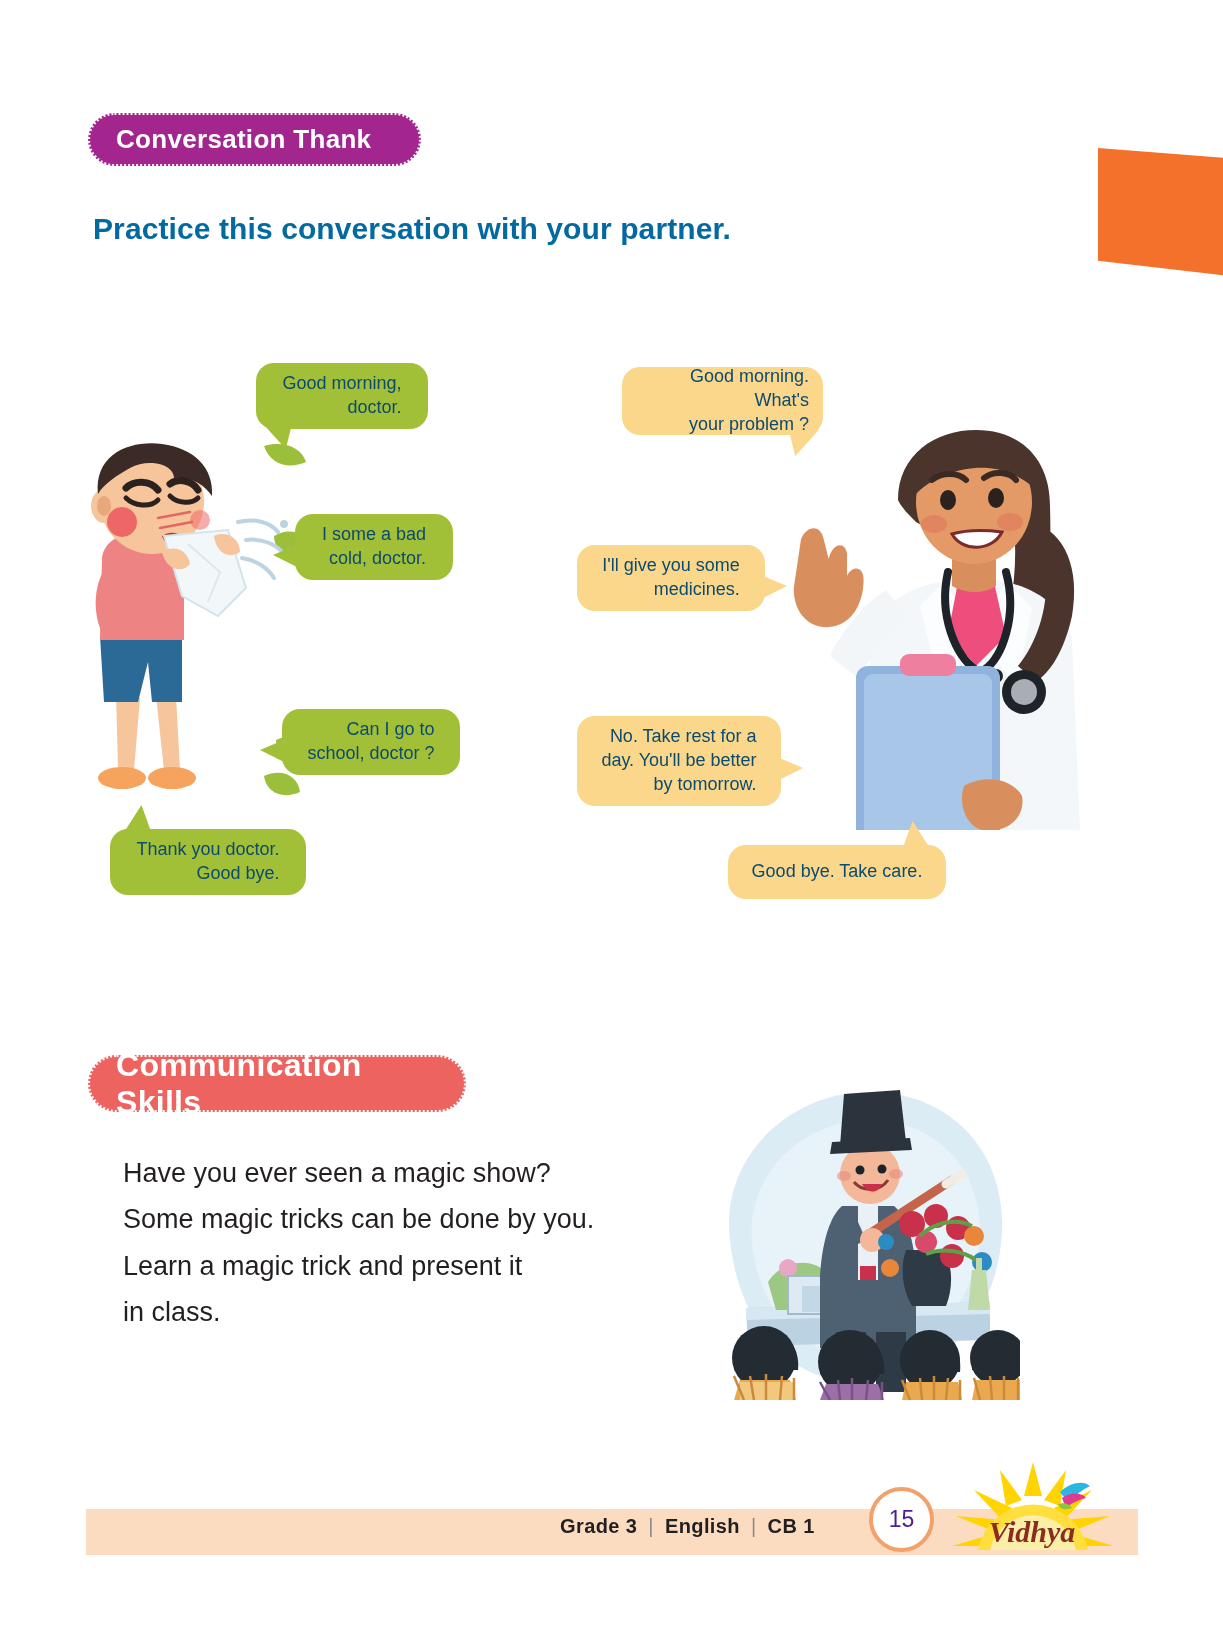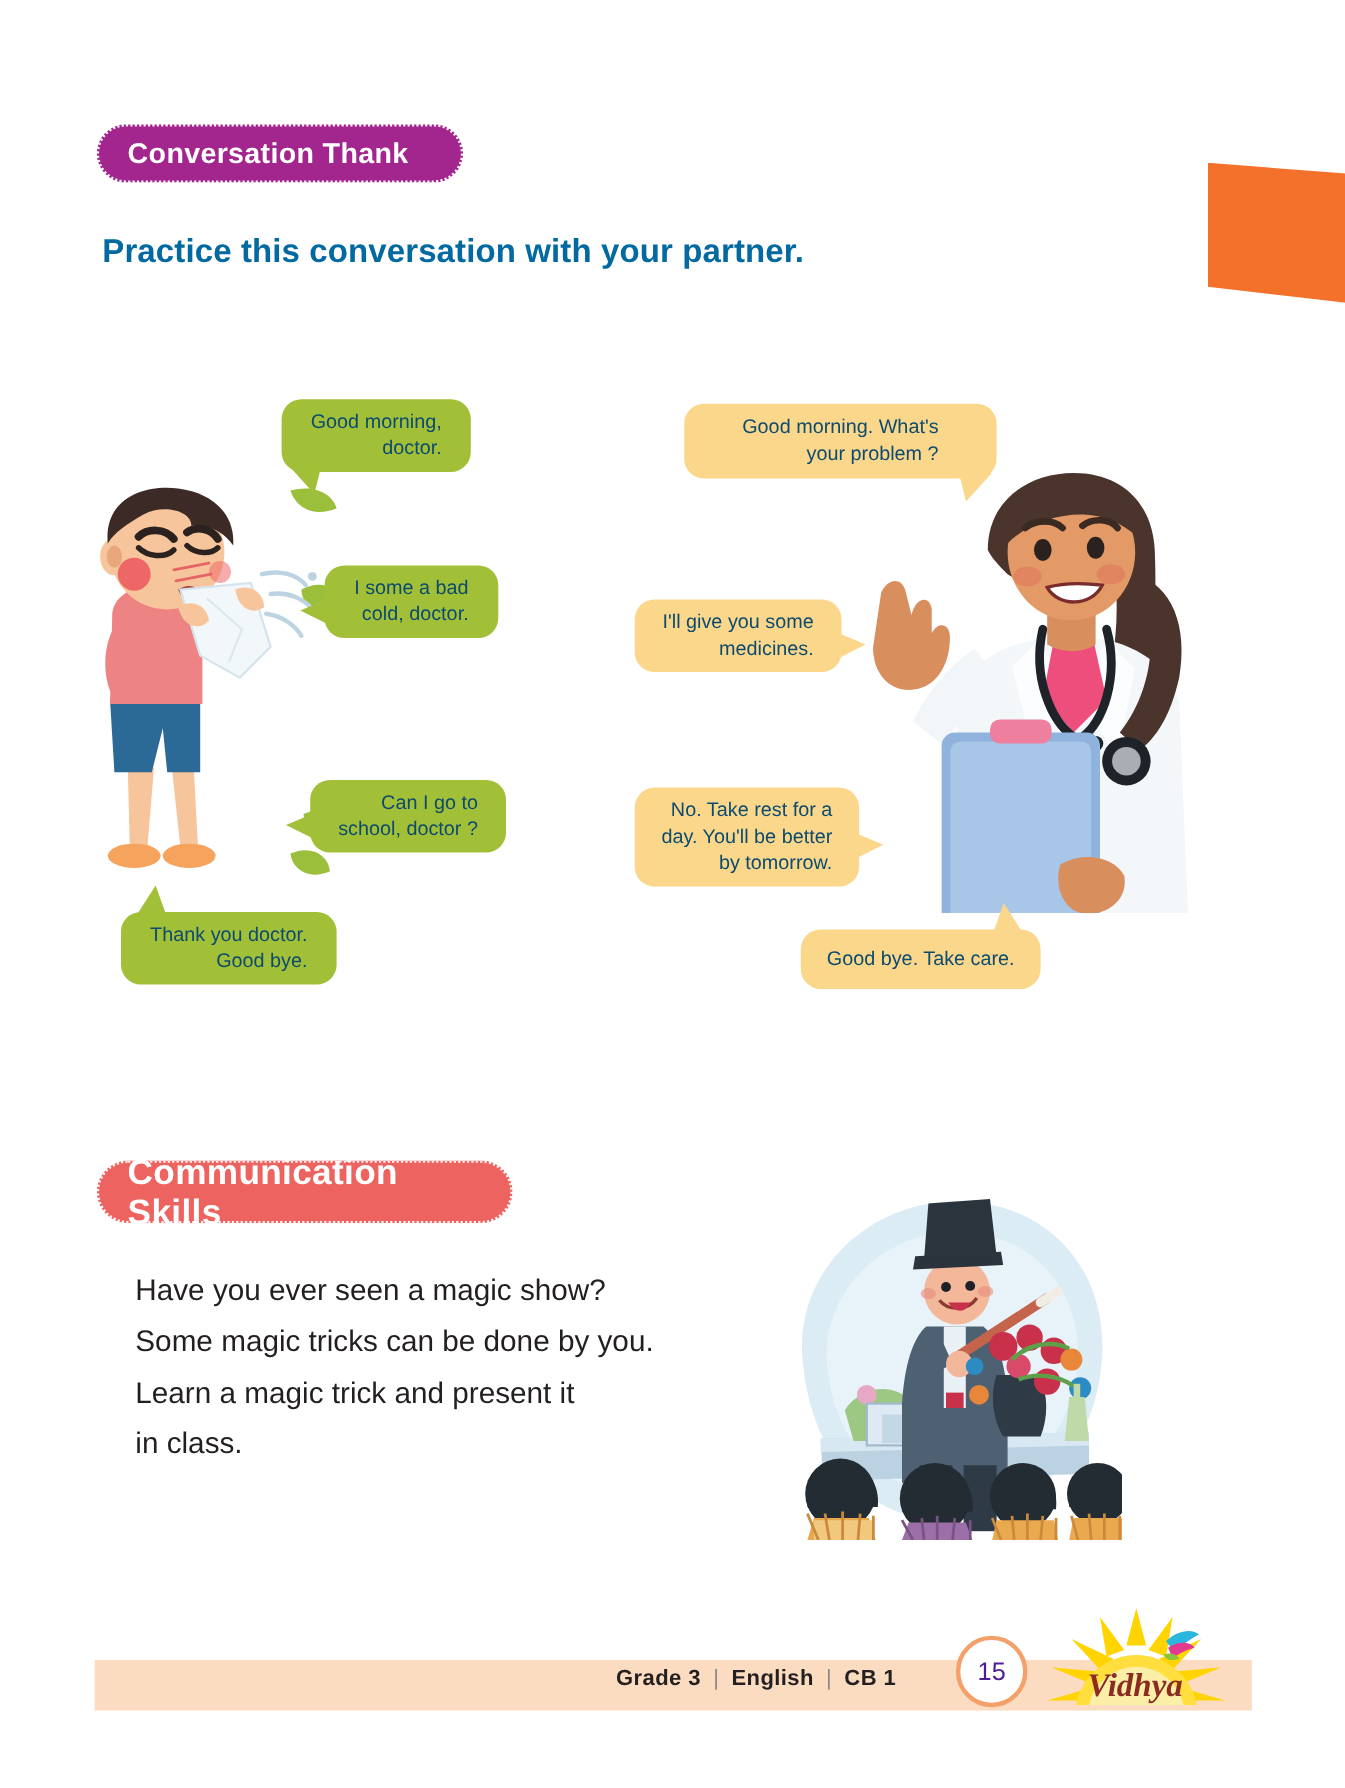--- a/index.html
+++ b/index.html
@@ -155,21 +155,21 @@
   .bubble-yellow.tail-r::after,
   .bubble-yellow.tail-tr::after,
   .bubble-yellow.tail-l::after { color: #FAD78B; }
 
   
   .b-good-morning-child { left: 256px; top: 363px; width: 172px; height: 66px; }
   .b-bad-cold          { left: 295px; top: 514px; width: 158px; height: 66px; }
   .b-can-i-go          { left: 282px; top: 709px; width: 178px; height: 66px; }
   .b-thank-you         { left: 110px; top: 829px; width: 196px; height: 66px; }
 
-  .b-good-morning-doc  { left: 622px; top: 367px; width: 284px; height: 68px; }
+  .b-good-morning-doc  { left: 622px; top: 367px; width: 201px; height: 68px; }
   .b-medicines         { left: 577px; top: 545px; width: 188px; height: 66px; }
   .b-no-take-rest      { left: 577px; top: 716px; width: 204px; height: 90px; }
   .b-good-bye-doc      { left: 728px; top: 845px; width: 218px; height: 54px; }
 
   
   .illus { position: absolute; }
 
   
   .magic-text {
     position: absolute;

